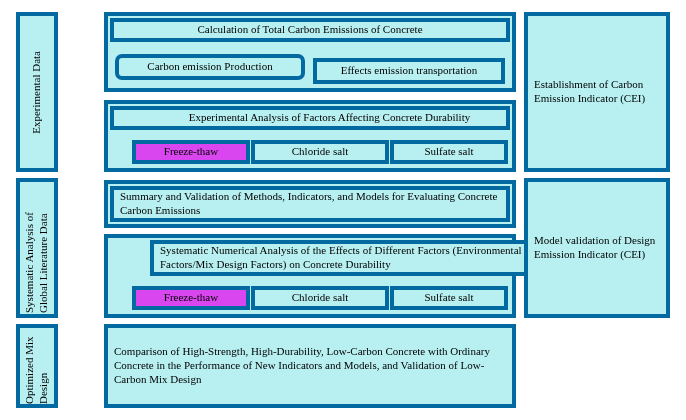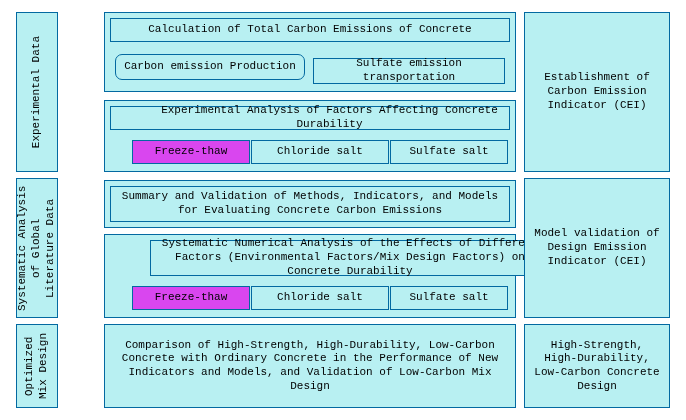--- a/index.html
+++ b/index.html
@@ -15,29 +15,28 @@
   }
   .canvas {
     position: relative;
     width: 686px;
     height: 420px;
   }
   .box {
     position: absolute;
     box-sizing: border-box;
     background: #b8f0f2;
-    border: 1px solid #0369a1;
+    border: 4px solid #0369a1;
     display: flex;
     align-items: center;
     justify-content: center;
-    text-align: center;
+    text-align: left;
     font-size: 11px;
     line-height: 1.25;
     color: #000000;
-    font-family: Liberation Mono, monospace;
   }
   .box.inner {
     background: #b8f0f2;
   }
   .box.highlight {
     background: #d946ef;
   }
   .vert {
     writing-mode: vertical-rl;
     transform: rotate(180deg);
@@ -66,21 +65,21 @@
 
   <div class="box" style="left:104px; top:12px; width:412px; height:80px; align-items:flex-start; padding-top:0;">
   </div>
   <div class="box inner" style="left:110px; top:18px; width:400px; height:24px;">
     <span class="pad">Calculation of Total Carbon Emissions of Concrete</span>
   </div>
   <div class="box inner" style="left:115px; top:54px; width:190px; height:26px;border-radius:7px;">
     <span class="pad">Carbon emission Production</span>
   </div>
   <div class="box inner" style="left:313px; top:58px; width:192px; height:26px;">
-    <span class="pad">Sulfate emission transportation</span>
+    <span class="pad">Effects emission transportation</span>
   </div>
 
   <div class="box" style="left:104px; top:100px; width:412px; height:72px;">
   </div>
   <div class="box inner" style="left:110px; top:106px; width:400px; height:24px;padding-left:39px;">
     <span class="pad">Experimental Analysis of Factors Affecting Concrete Durability</span>
   </div>
   <div class="box highlight" style="left:132px; top:140px; width:118px; height:24px;">
     <span class="pad">Freeze-thaw</span>
   </div>
@@ -117,17 +116,14 @@
   </div>
 
   <div class="box" style="left:524px; top:12px; width:146px; height:160px;">
     <span class="pad">Establishment of Carbon Emission Indicator (CEI)</span>
   </div>
 
   <div class="box" style="left:524px; top:178px; width:146px; height:140px;">
     <span class="pad">Model validation of Design Emission Indicator (CEI)</span>
   </div>
 
-  <div class="box" style="left:524px; top:324px; width:146px; height:84px;">
-    <span class="pad">High-Strength, High-Durability, Low-Carbon Concrete Design</span>
-  </div>
 
 </div>
 
 </body></html>

